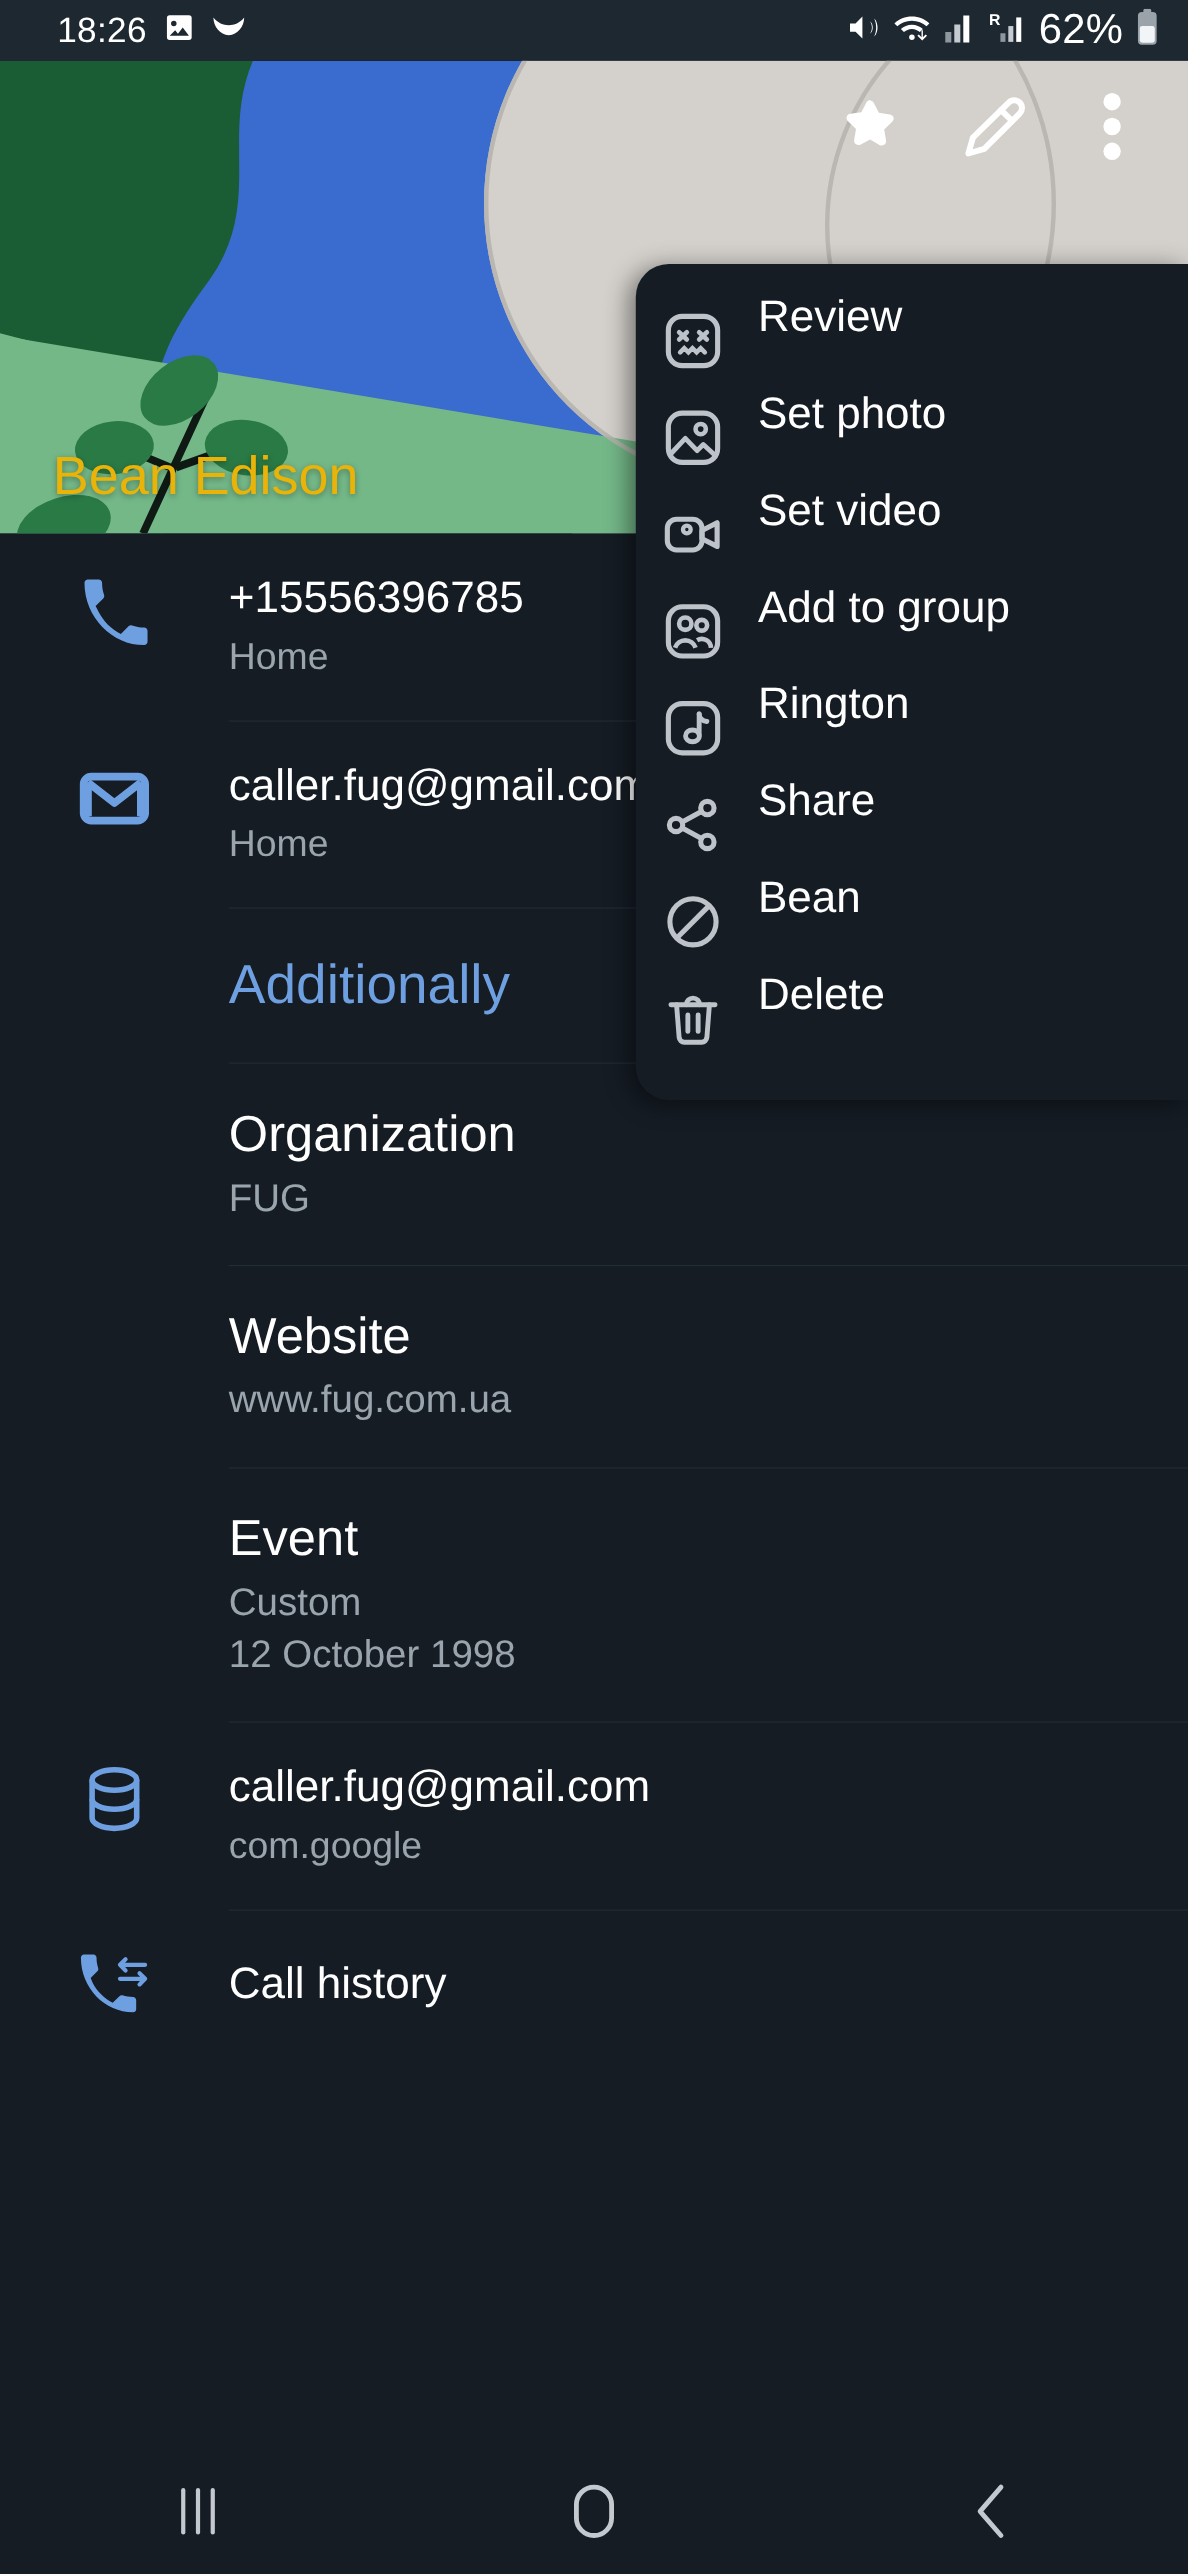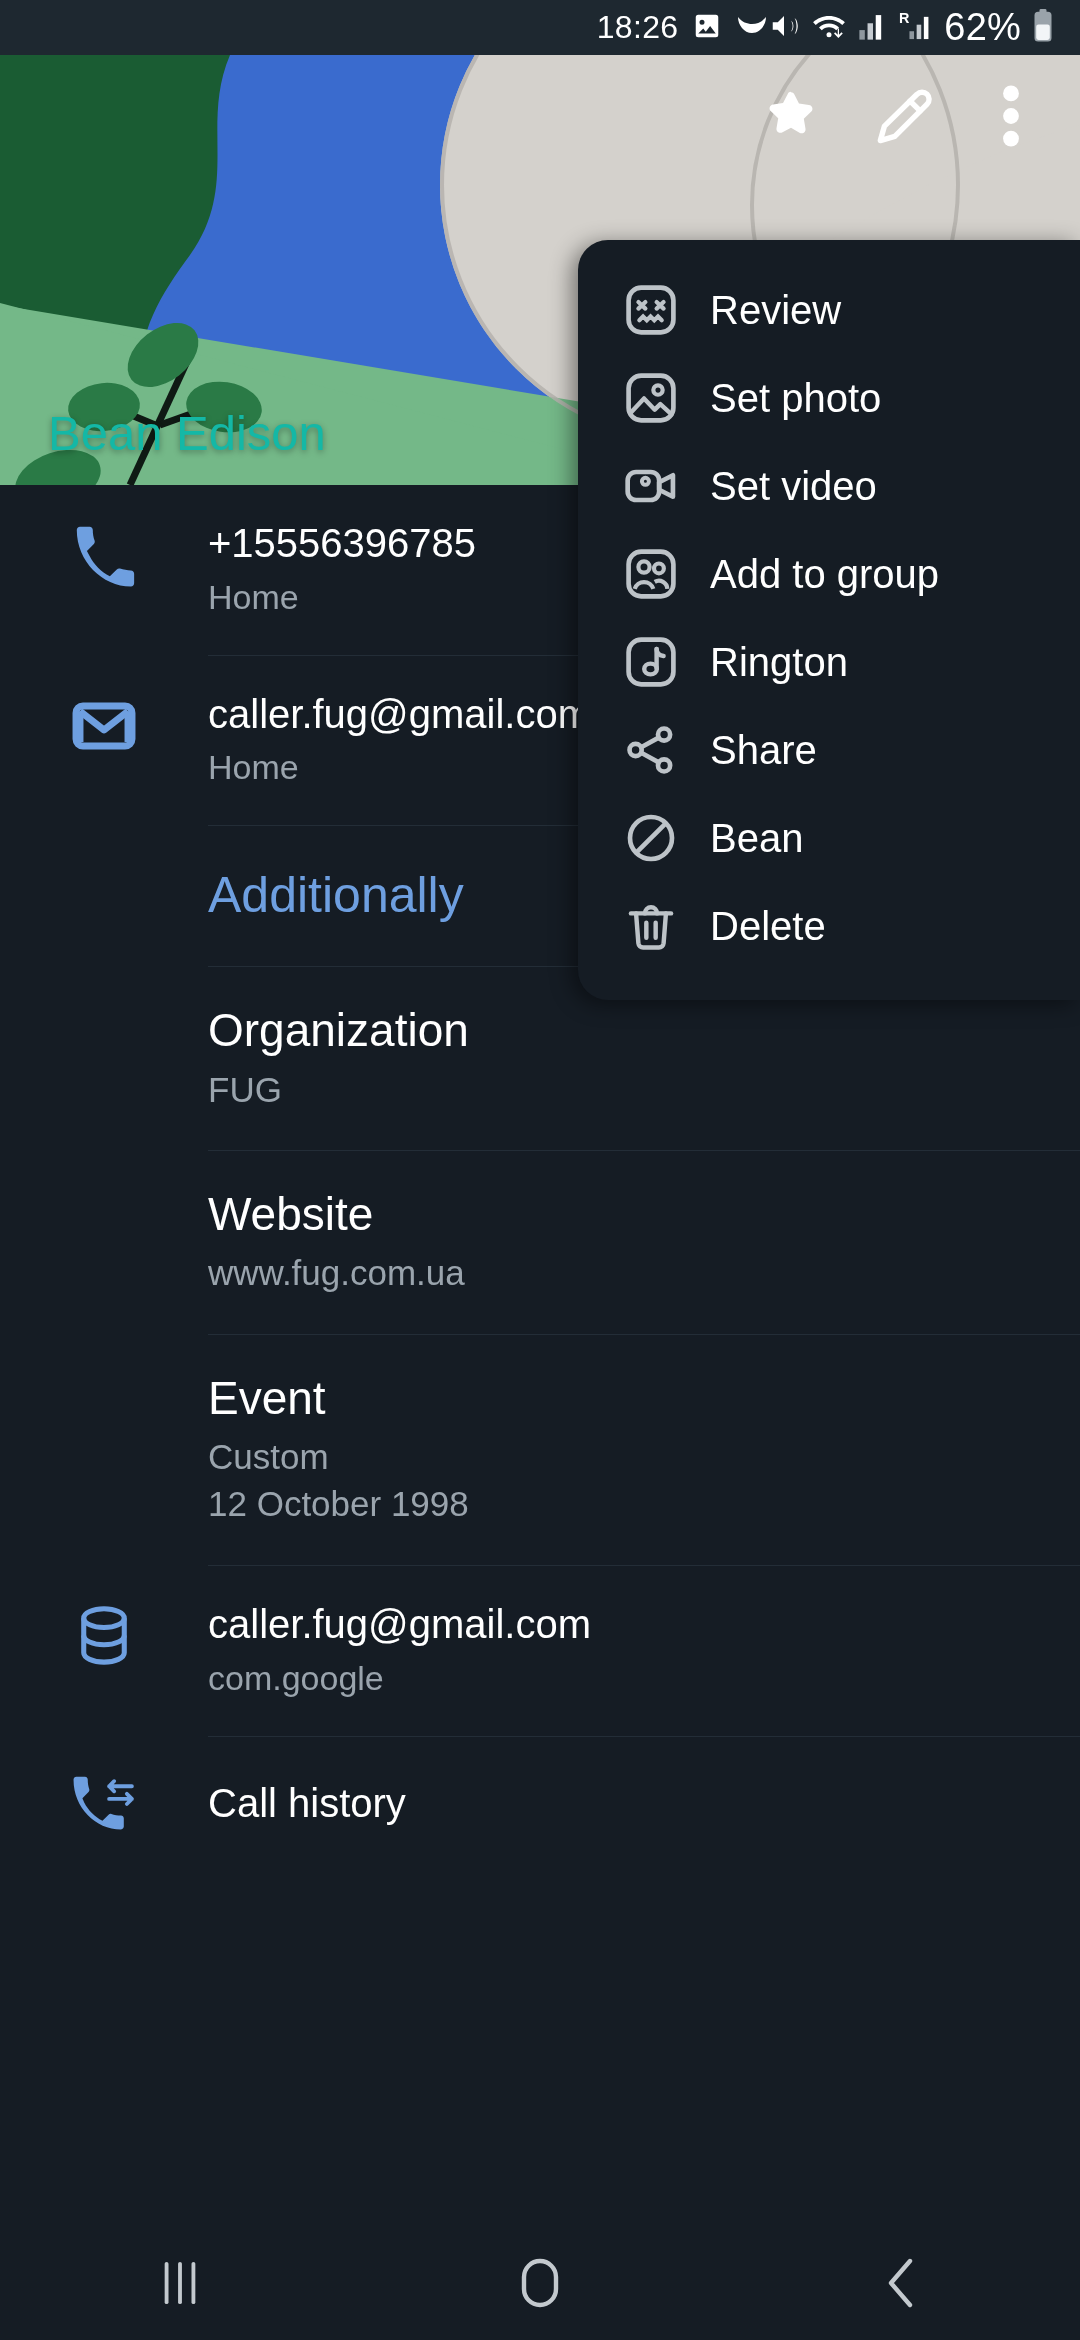--- a/index.html
+++ b/index.html
@@ -9,41 +9,41 @@
     font-family:"Liberation Sans", sans-serif;
     color:#ffffff;
     position:relative;
     overflow:hidden;
   }
 
   
   .status-bar{
     position:absolute; top:0; left:0; width:1080px; height:55px;
     background:#1e2830;
-    display:flex; align-items:center; justify-content:flex-end;
+    display:flex; align-items:center; justify-content:space-between;
     padding:0 26px 0 52px;
     z-index:60;
   }
   .status-left{ display:flex; align-items:center; gap:14px; }
   .clock{ font-size:32px; letter-spacing:.3px; color:#fff; }
   .status-right{ display:flex; align-items:center; gap:11px; }
   .battery-text{ font-size:38px; color:#fff; letter-spacing:.2px; }
 
   
   .header{
     position:absolute; top:55px; left:0; width:1080px; height:430px;
     overflow:hidden;
   }
   .header svg{ display:block; width:1080px; height:430px; }
 
   .contact-name{
     position:absolute;
     left:48px; bottom:24px;
     font-size:49px;
-    color:#14b8a6;
+    color:#eab308;
     text-shadow:0 2px 6px rgba(0,0,0,.35);
     z-index:5;
     white-space:nowrap;
   }
 
   
   .action-bar{
     position:absolute; top:55px; left:0; width:1080px; height:125px;
     display:flex; align-items:center; justify-content:flex-end;
     gap:0; z-index:30;
@@ -108,23 +108,23 @@
     position:absolute;
     top:240px; left:578px;
     width:502px; 
     background:#151c24;
     border-radius:30px 0 0 30px;
     padding:26px 0 30px 0;
     z-index:50;
     box-shadow:-6px 4px 22px rgba(0,0,0,.45);
   }
   .menu-item{
-    display:flex; align-items:center;
+    display:flex; 
     height:88px;
-    padding-left:36px;
+    padding-left:15px;
   }
   .menu-icon{
     width:74px; flex:0 0 74px;
     display:flex; align-items:center; justify-content:center;
   }
   .menu-label{
     font-size:40px; color:#ffffff; margin-left:22px;
     white-space:nowrap;
   }
 

